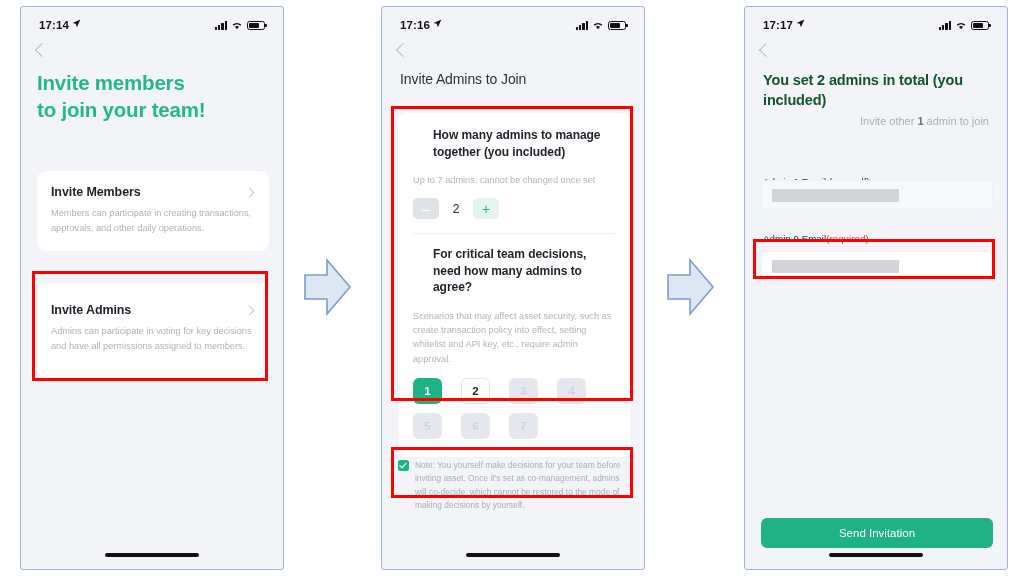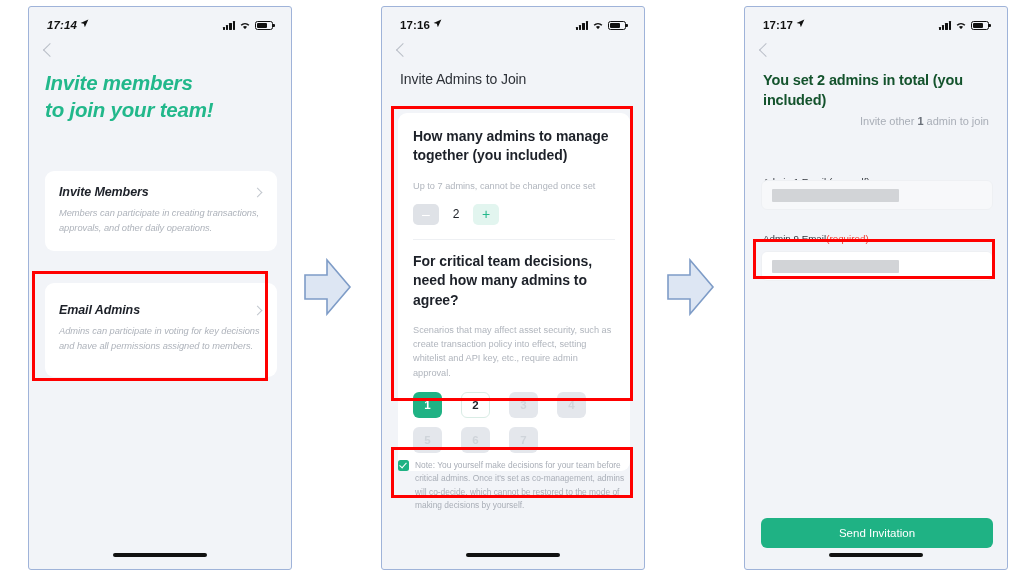--- a/index.html
+++ b/index.html
@@ -26,21 +26,21 @@
     position: absolute;
     top: 6px;
     width: 264px;
     height: 564px;
     background: #f2f4f8;
     border: 1px solid #9fb3d9;
     border-radius: 3px;
     box-sizing: border-box;
     overflow: hidden;
   }
-  #phone1 { left: 28px; font-style: italic; }
+  #phone1 { left: 20px; }
   #phone2 { left: 381px; }
   #phone3 { left: 744px; }
 
   
   .statusbar {
     height: 30px;
     display: flex;
     align-items: center;
     justify-content: space-between;
     padding: 6px 18px 0 18px;
@@ -181,25 +181,26 @@
   .panel {
     position: absolute;
     left: 16px;
     width: 232px;
     background: #ffffff;
     border-radius: 9px;
     box-sizing: border-box;
     padding: 14px 15px 18px 15px;
   }
   .q-title {
-    font-size: 14px;
+    font-size: 12px;
     font-weight: bold;
     color: #1d2129;
     line-height: 1.38;
     letter-spacing: -0.05px;
+    margin-left: 20px;
   }
   .q-desc {
     font-size: 9.2px;
     color: #b0b5bd;
     line-height: 1.55;
     margin-top: 13px;
   }
   .stepper {
     display: flex;
     align-items: center;
@@ -400,21 +401,21 @@
     <div class="card" style="top:164px;">
       <div class="card-row">
         <span class="card-title">Invite Members</span>
         <span class="chev-right"></span>
       </div>
       <div class="card-desc">Members can participate in creating transactions, approvals, and other daily operations.</div>
     </div>
 
     <div class="card" style="top:276px; padding:20px 14px 24px 14px;">
       <div class="card-row">
-        <span class="card-title">Email Admins</span>
+        <span class="card-title">Invite Admins</span>
         <span class="chev-right"></span>
       </div>
       <div class="card-desc">Admins can participate in voting for key decisions and have all permissions assigned to members.</div>
     </div>
 
     <div class="home-bar"></div>
   </div>
 
   <div class="redbox" style="left:32px; top:271px; width:236px; height:110px;"></div>
 
@@ -484,21 +485,21 @@
           <div class="numbtn dis">4</div>
           <div class="numbtn dis">5</div>
           <div class="numbtn dis">6</div>
           <div class="numbtn dis">7</div>
         </div>
       </div>
     </div>
 
     <div class="note" style="top:452px;">
       <span class="checkbox"></span>
-      <span class="note-text">Note: You yourself make decisions for your team before critical admins. Once it's set as co-management, admins will co-decide, which cannot be restored to the mode of making decisions by yourself.</span>
+      <span class="note-text">Note: You yourself make decisions for your team before inviting asset. Once it's set as co-management, admins will co-decide, which cannot be restored to the mode of making decisions by yourself.</span>
     </div>
 
 
     <div class="home-bar"></div>
   </div>
 
   <div class="redbox" style="left:391px; top:106px; width:242px; height:295px;"></div>
   <div class="redbox" style="left:391px; top:447px; width:242px; height:51px;"></div>
 
   <div class="arrow-wrap" style="left:666px; top:258px;">

